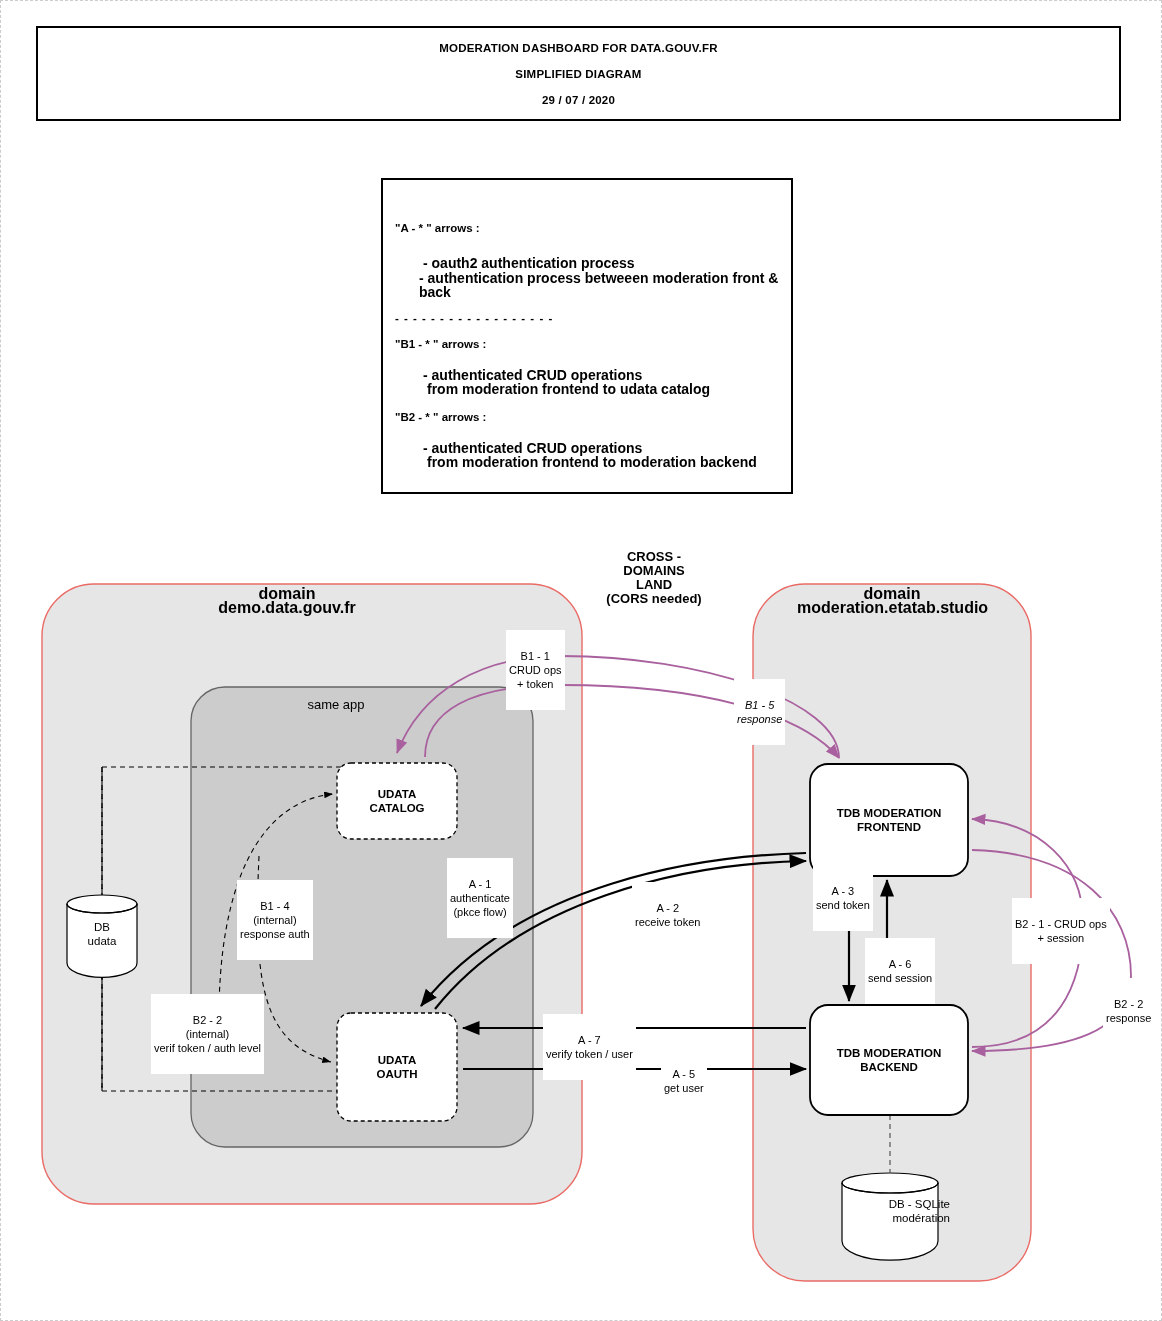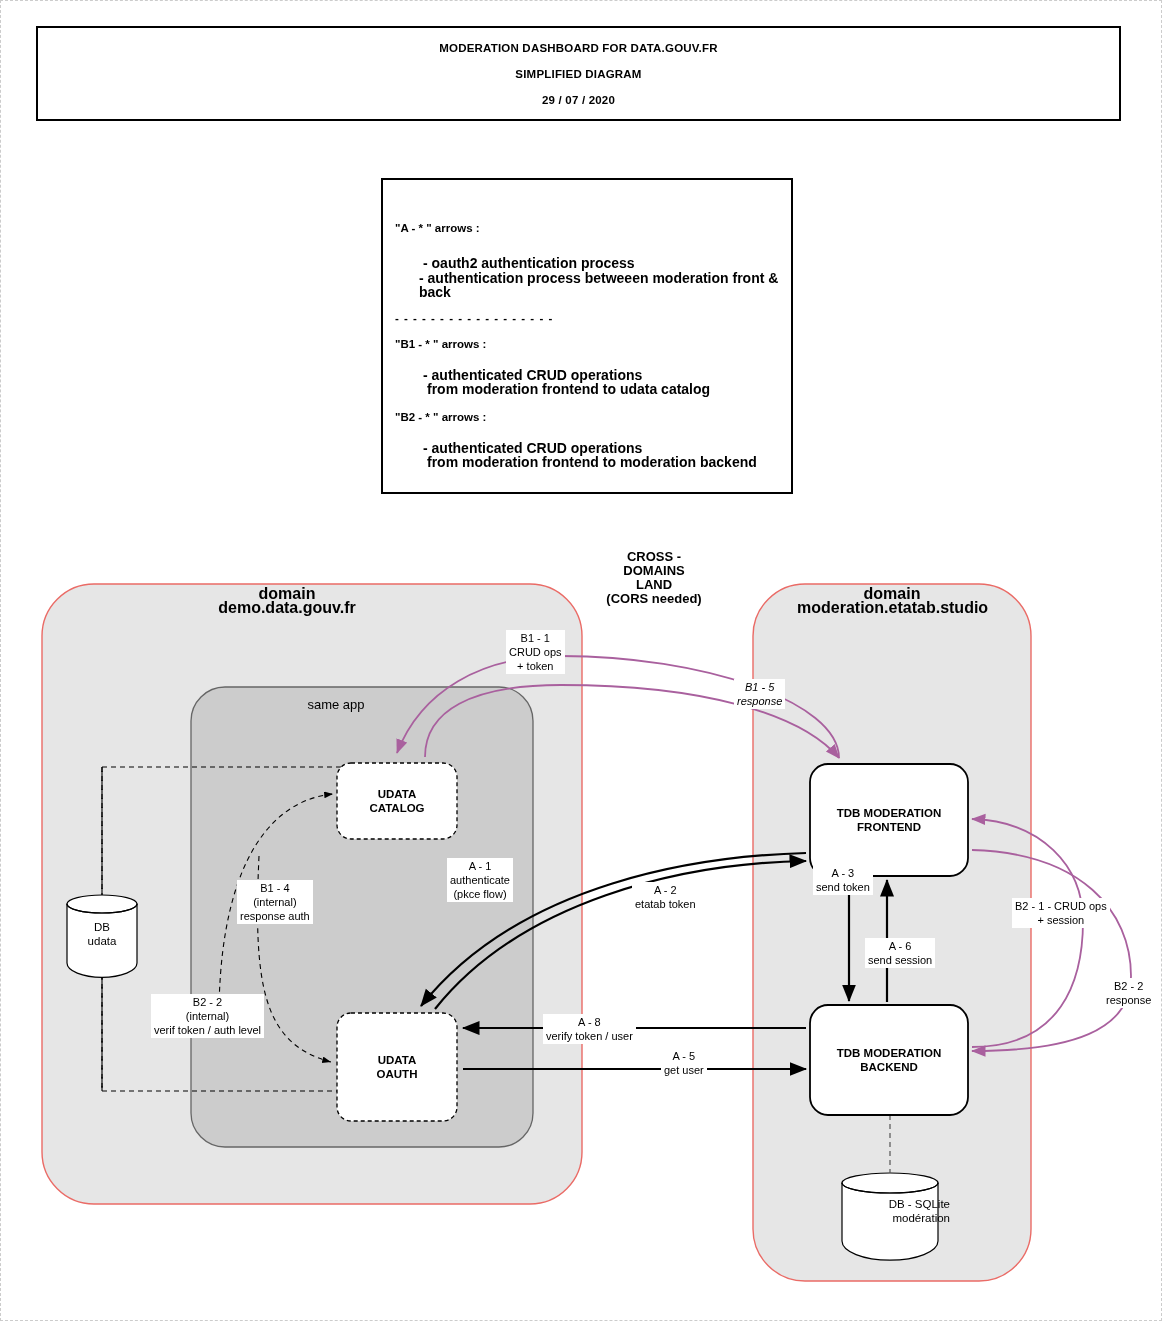--- a/index.html
+++ b/index.html
@@ -112,21 +112,21 @@
     text-align: center;
     line-height: 14px;
   }
   .edge-label {
     position: absolute;
     font-size: 11px;
     color: #000;
     text-align: center;
     line-height: 14px;
     background: #ffffff;
-    padding: 1px 3px;
+    padding: 19px 3px;
     white-space: nowrap;
   }
 </style>
 </head>
 <body>
 
 <div id="canvas">
 
   <div id="title-block" class="abs">
     <div class="t-line">MODERATION DASHBOARD FOR DATA.GOUV.FR</div>
@@ -277,35 +277,35 @@
   </div>
 
   <div class="edge-label" style="left:446px; top:857px;">
     <div>A - 1</div>
     <div>authenticate</div>
     <div>(pkce flow)</div>
   </div>
 
   <div class="edge-label" style="left:631px; top:845px;margin-top:36px;">
     <div>A - 2</div>
-    <div>etatab token</div>
+    <div>receive token</div>
   </div>
 
   <div class="edge-label" style="left:812px; top:864px;">
     <div>A - 3</div>
     <div>send token</div>
   </div>
 
   <div class="edge-label" style="left:864px; top:937px;">
     <div>A - 6</div>
     <div>send session</div>
   </div>
 
   <div class="edge-label" style="left:542px; top:1013px;">
-    <div>A - 8</div>
+    <div>A - 7</div>
     <div>verify token / user</div>
   </div>
 
   <div class="edge-label" style="left:640px; top:1047px;margin-left:20px;">
     <div>A - 5</div>
     <div>get user</div>
   </div>
 
   <div class="edge-label" style="left:1011px; top:897px;">
     <div>B2 - 1 - CRUD ops</div>

